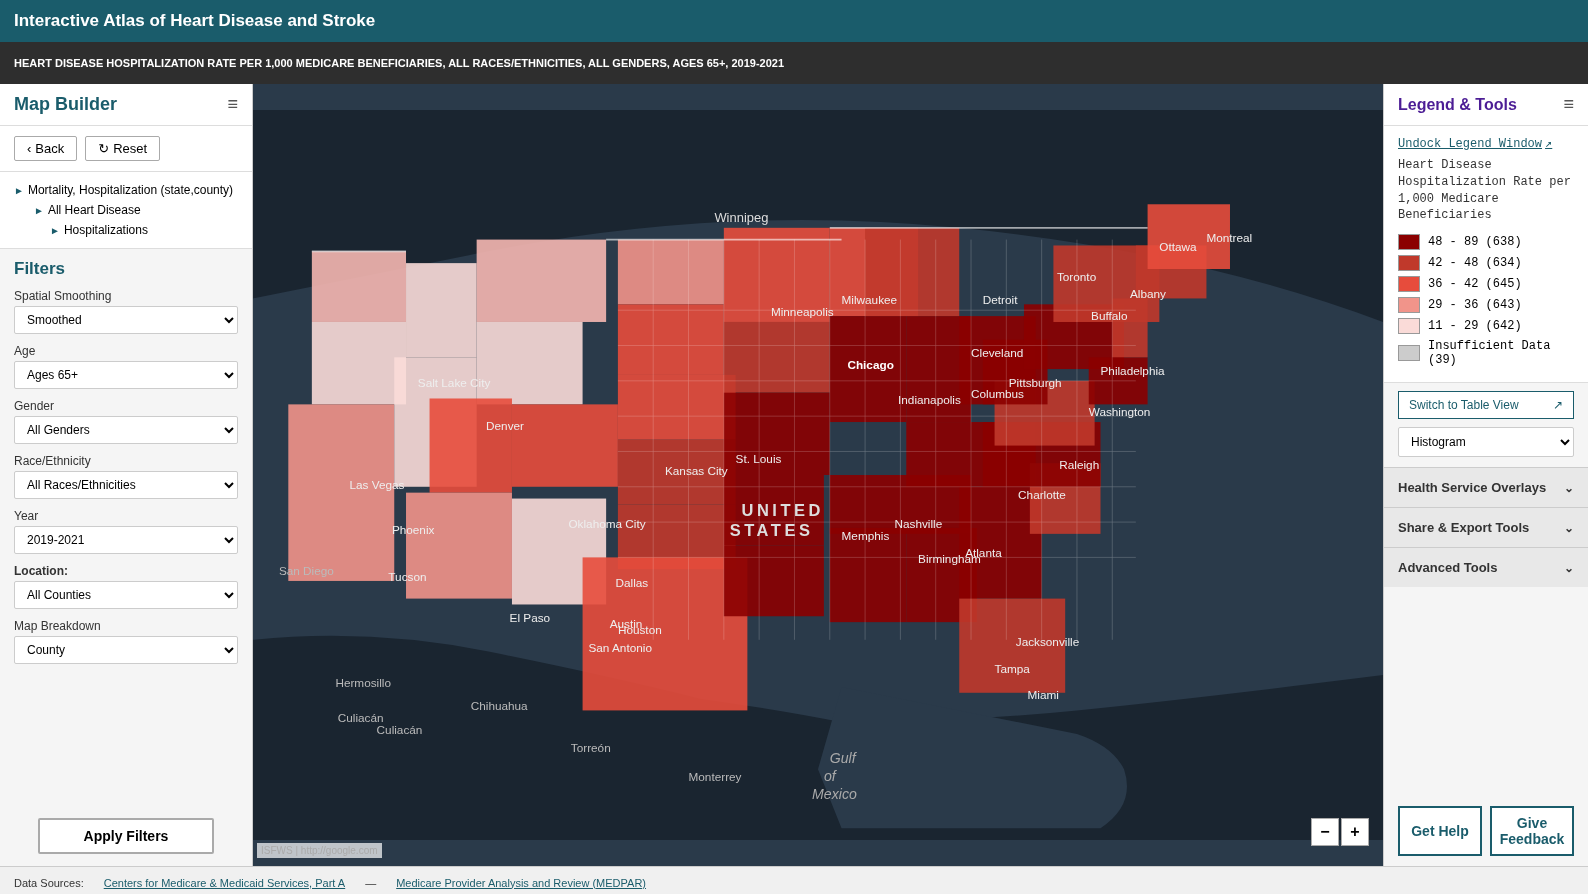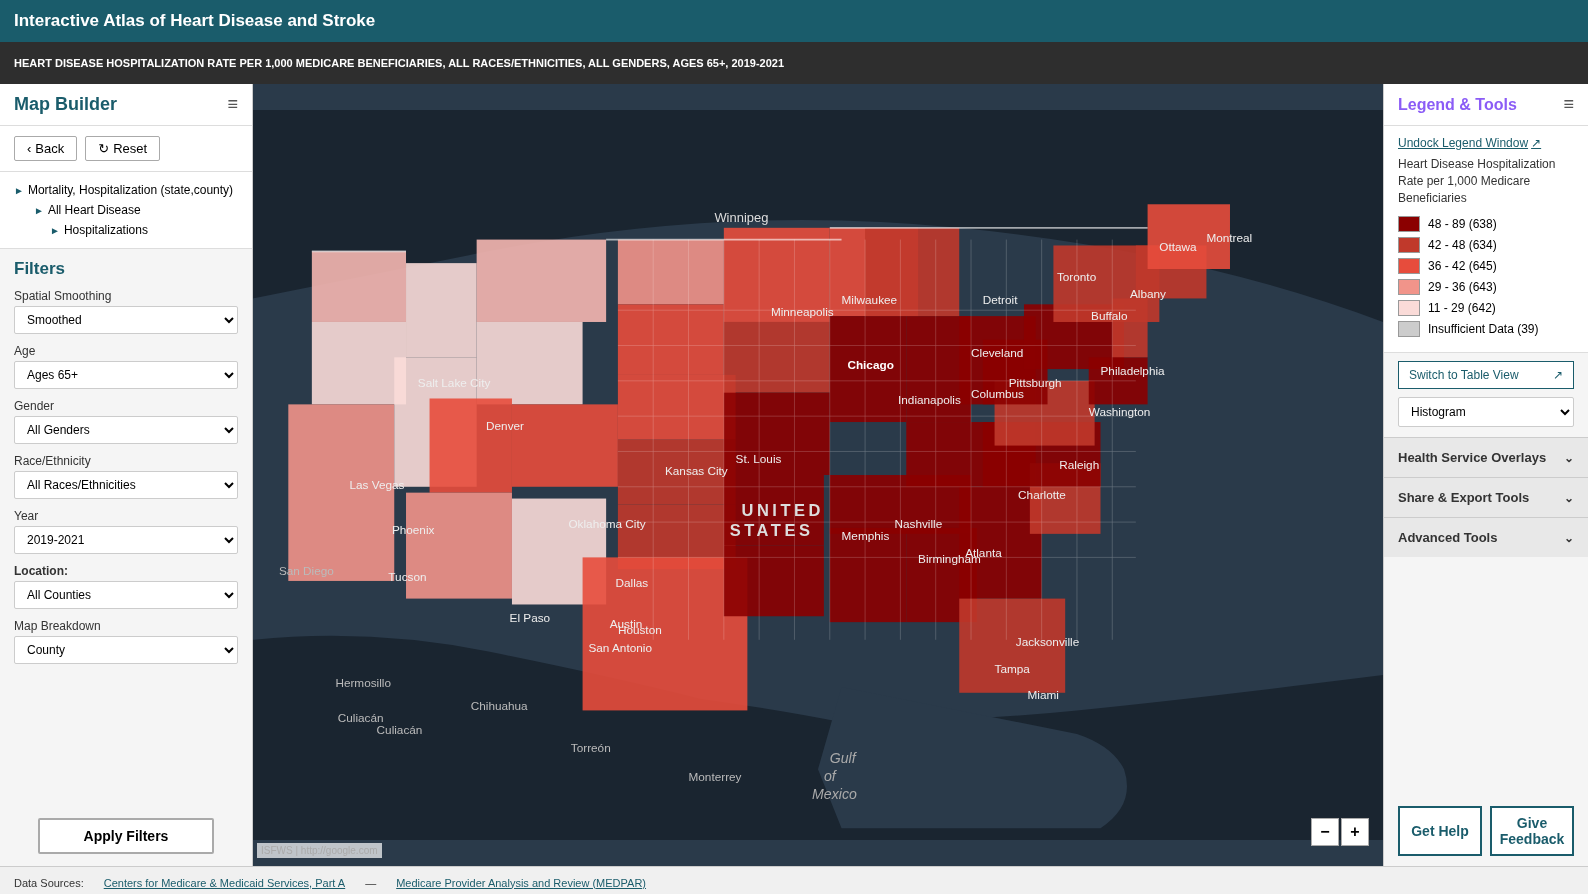--- a/index.html
+++ b/index.html
@@ -224,27 +224,28 @@
       padding: 10px 14px;
       border-bottom: 1px solid #ddd;
       display: flex;
       justify-content: space-between;
       align-items: center;
     }
 
     #legend-title {
       font-size: 16px;
       font-weight: bold;
-      color: #8b5cf6;
+      color: #4c1d95;
     }
 
     #legend-body {
       padding: 10px 14px;
       background: white;
       border-bottom: 1px solid #ddd;
+      font-family: Liberation Mono, monospace;
     }
 
     #undock-link {
       color: #1a5c6b;
       font-size: 12px;
       text-decoration: underline;
       cursor: pointer;
       display: flex;
       align-items: center;
       gap: 3px;

